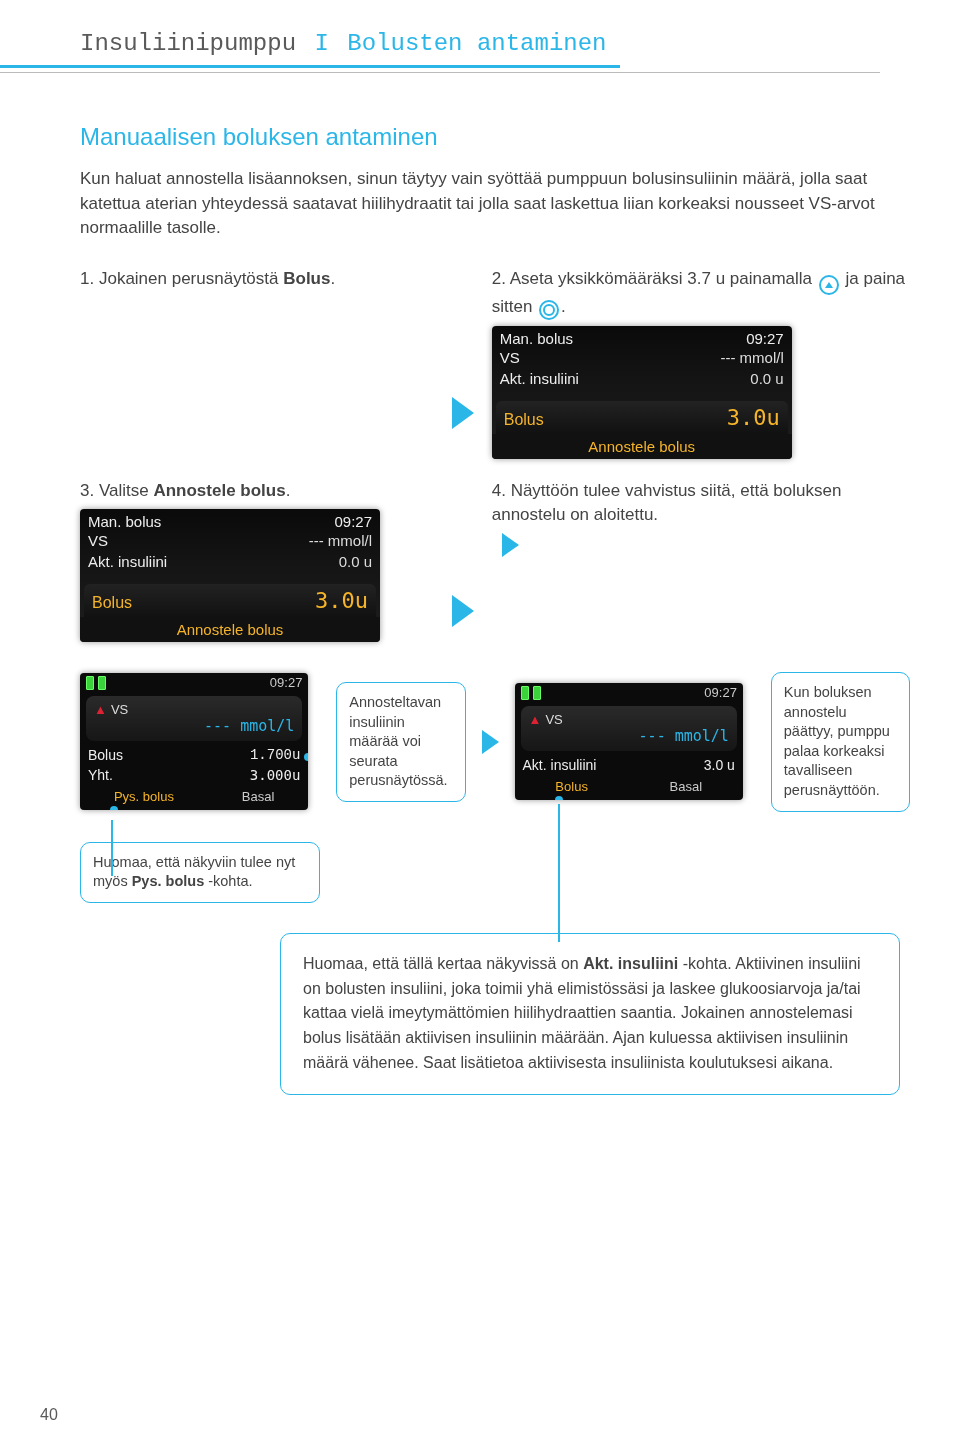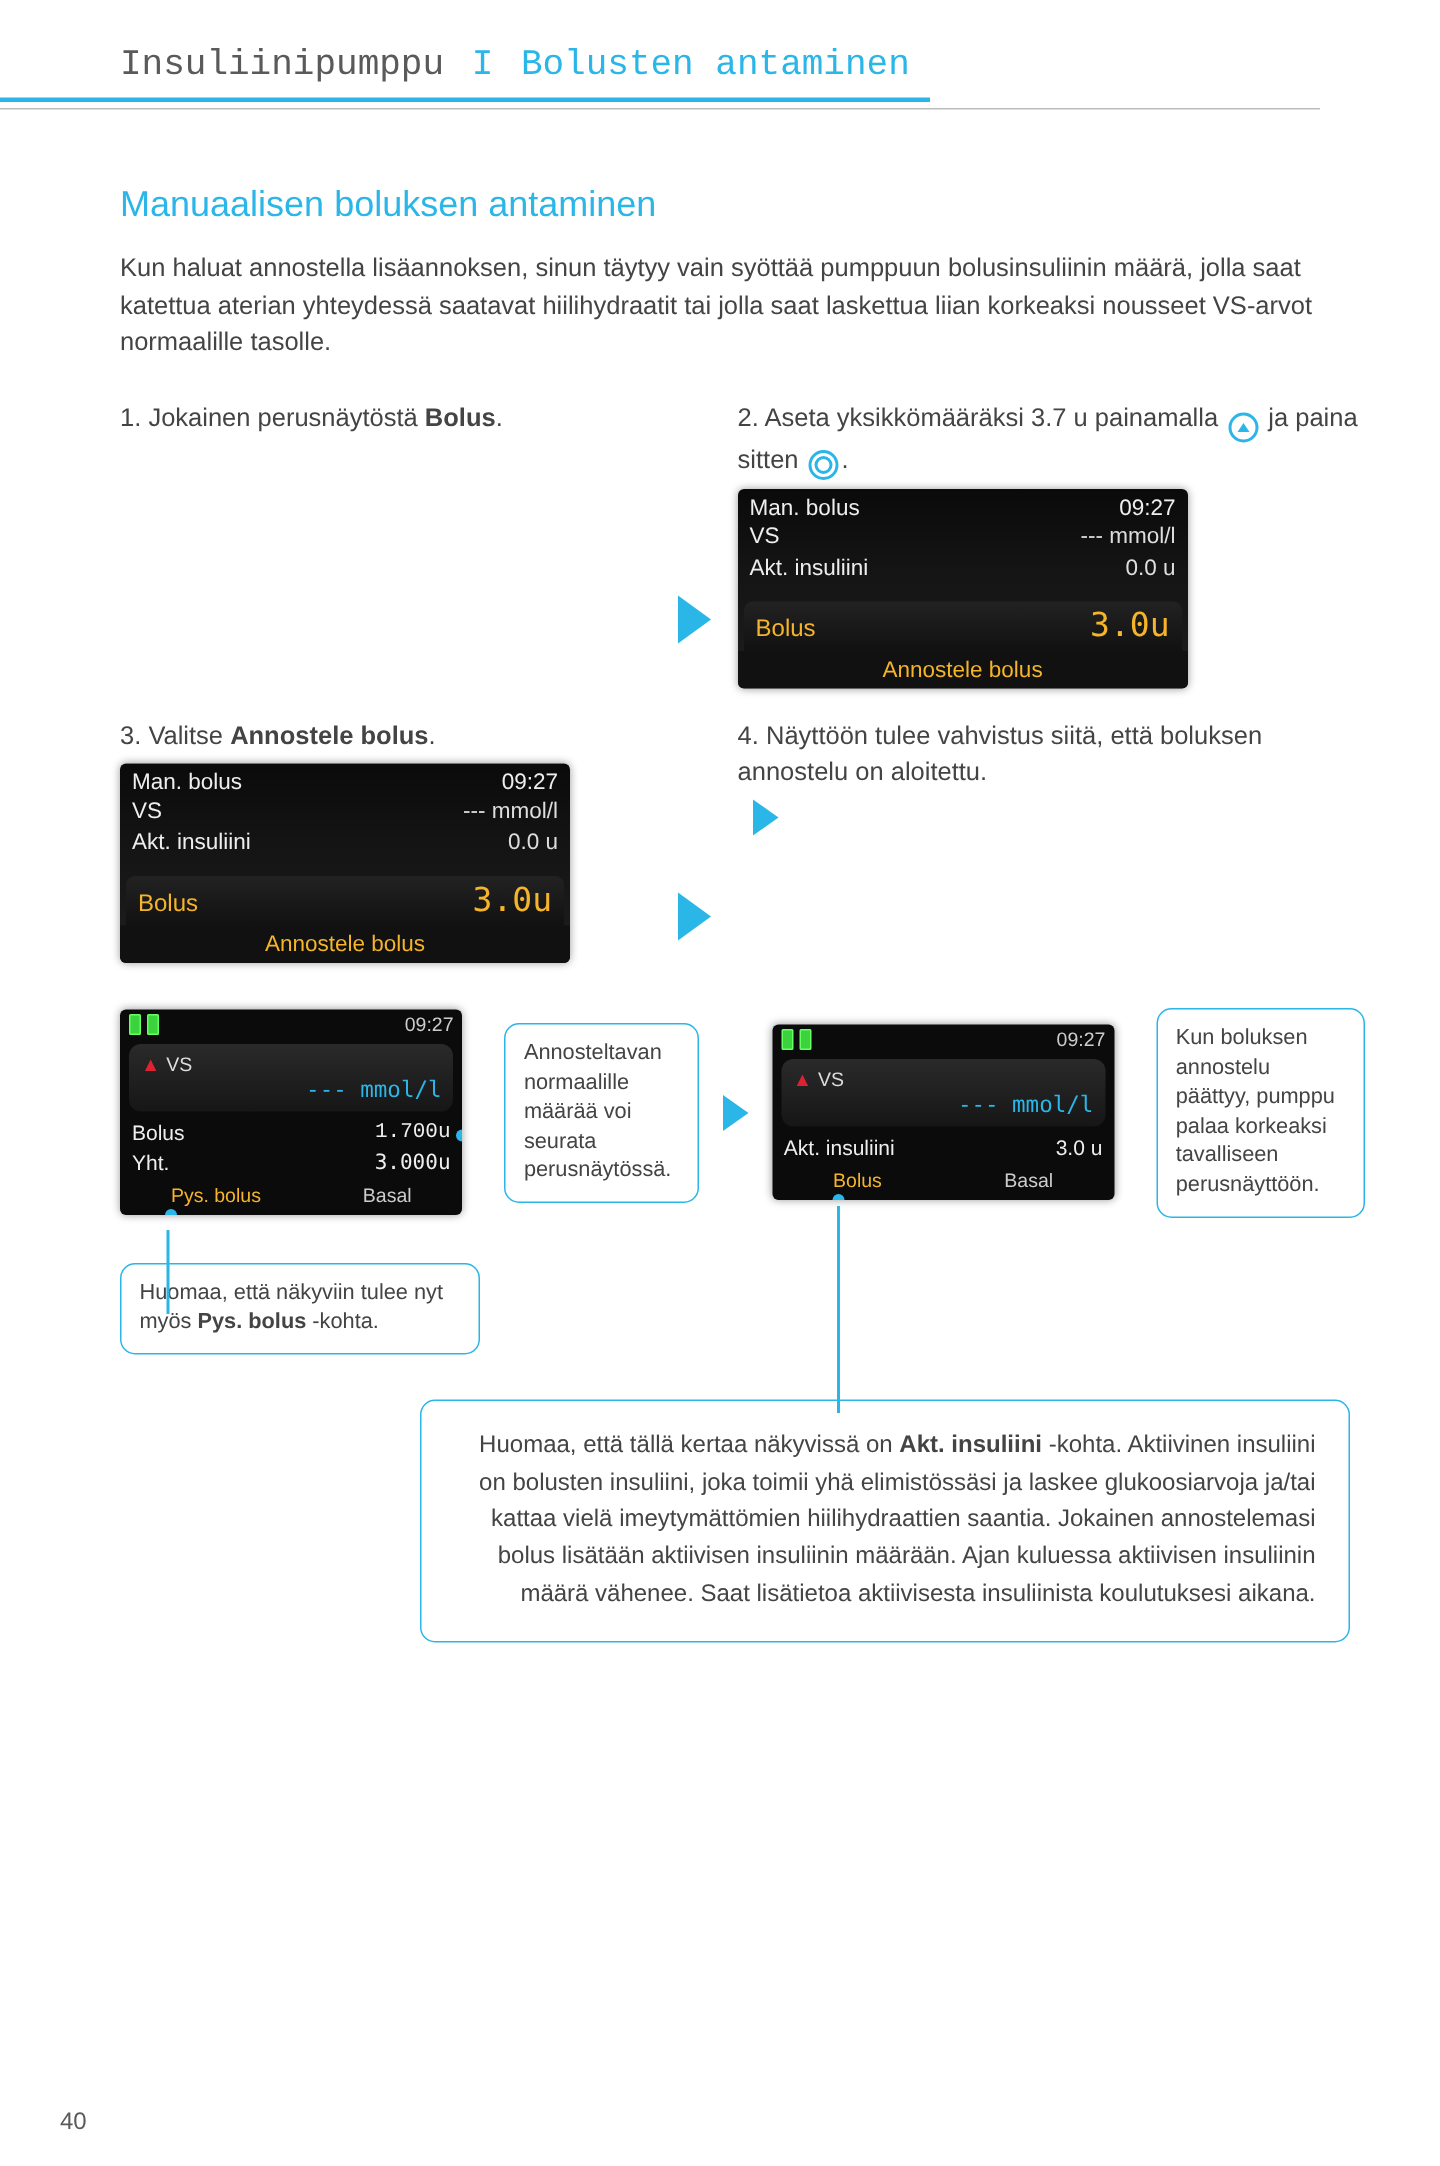--- a/index.html
+++ b/index.html
@@ -80,21 +80,21 @@
   .home .panel .lbl { color:#ddd; font-size:13px; }
   .home .panel .lbl .warn { color:#d23; margin-right:4px; }
   .home .panel .dash { color:#2bb6e8; font-family:monospace; font-size:15px; }
   .home .line { display:flex;justify-content:space-between;padding:2px 8px;font-size:14px; }
   .home .bottom { display:flex;justify-content:space-around;padding:4px 0 6px 0;font-size:13px;color:#f5b42a; }
   .home .bottom span { color:#f5b42a; }
   .callout {
     border:1.5px solid #2bb6e8; border-radius:10px; padding:10px 12px; font-size:14.5px; color:#444;
     background:#fff; line-height:1.35;
   }
-  .callout.wide { font-size:16px; line-height:1.55; padding:18px 22px;text-align:right; }
+  .callout.wide { font-size:16px; line-height:1.55; padding:18px 22px; }
   .bottomrow { display:flex; align-items:center; gap:6px; margin-top:30px; }
   .dot { width:8px;height:8px;border-radius:50%;background:#2bb6e8;display:inline-block; }
   .page-num { position:absolute; bottom:20px; left:40px; color:#5a5a5a; font-size:16px; }
   .rel { position:relative; }
   .lead-v { position:absolute; background:#2bb6e8; width:2px; }
 </style>
 </head>
 <body>
 
 <div class="header">
@@ -208,21 +208,21 @@
       </div>
     <div class="bottom">
         <span>Pys. bolus</span>
         <span style="color:#ccc">Basal</span>
       </div>
     <span class="dot" style="position:absolute;right:-4px;top:80px;"></span>
     <span class="dot" style="position:absolute;left:30px;bottom:-4px;"></span>
   </div>
 
   <div style="width:16px;"></div>
-  <div class="callout" style="width:130px;">Annosteltavan normaalille määrää voi seurata perusnäytössä.</div>
+  <div class="callout" style="width:130px;">Annosteltavan insuliinin määrää voi seurata perusnäytössä.</div>
 
   <div class="arrow-right small"></div>
 
   <div class="home rel">
     <div class="hrow">
         <span class="batt">
           <span></span>
           <span></span>
         </span>
         <span class="time">09:27</span>

